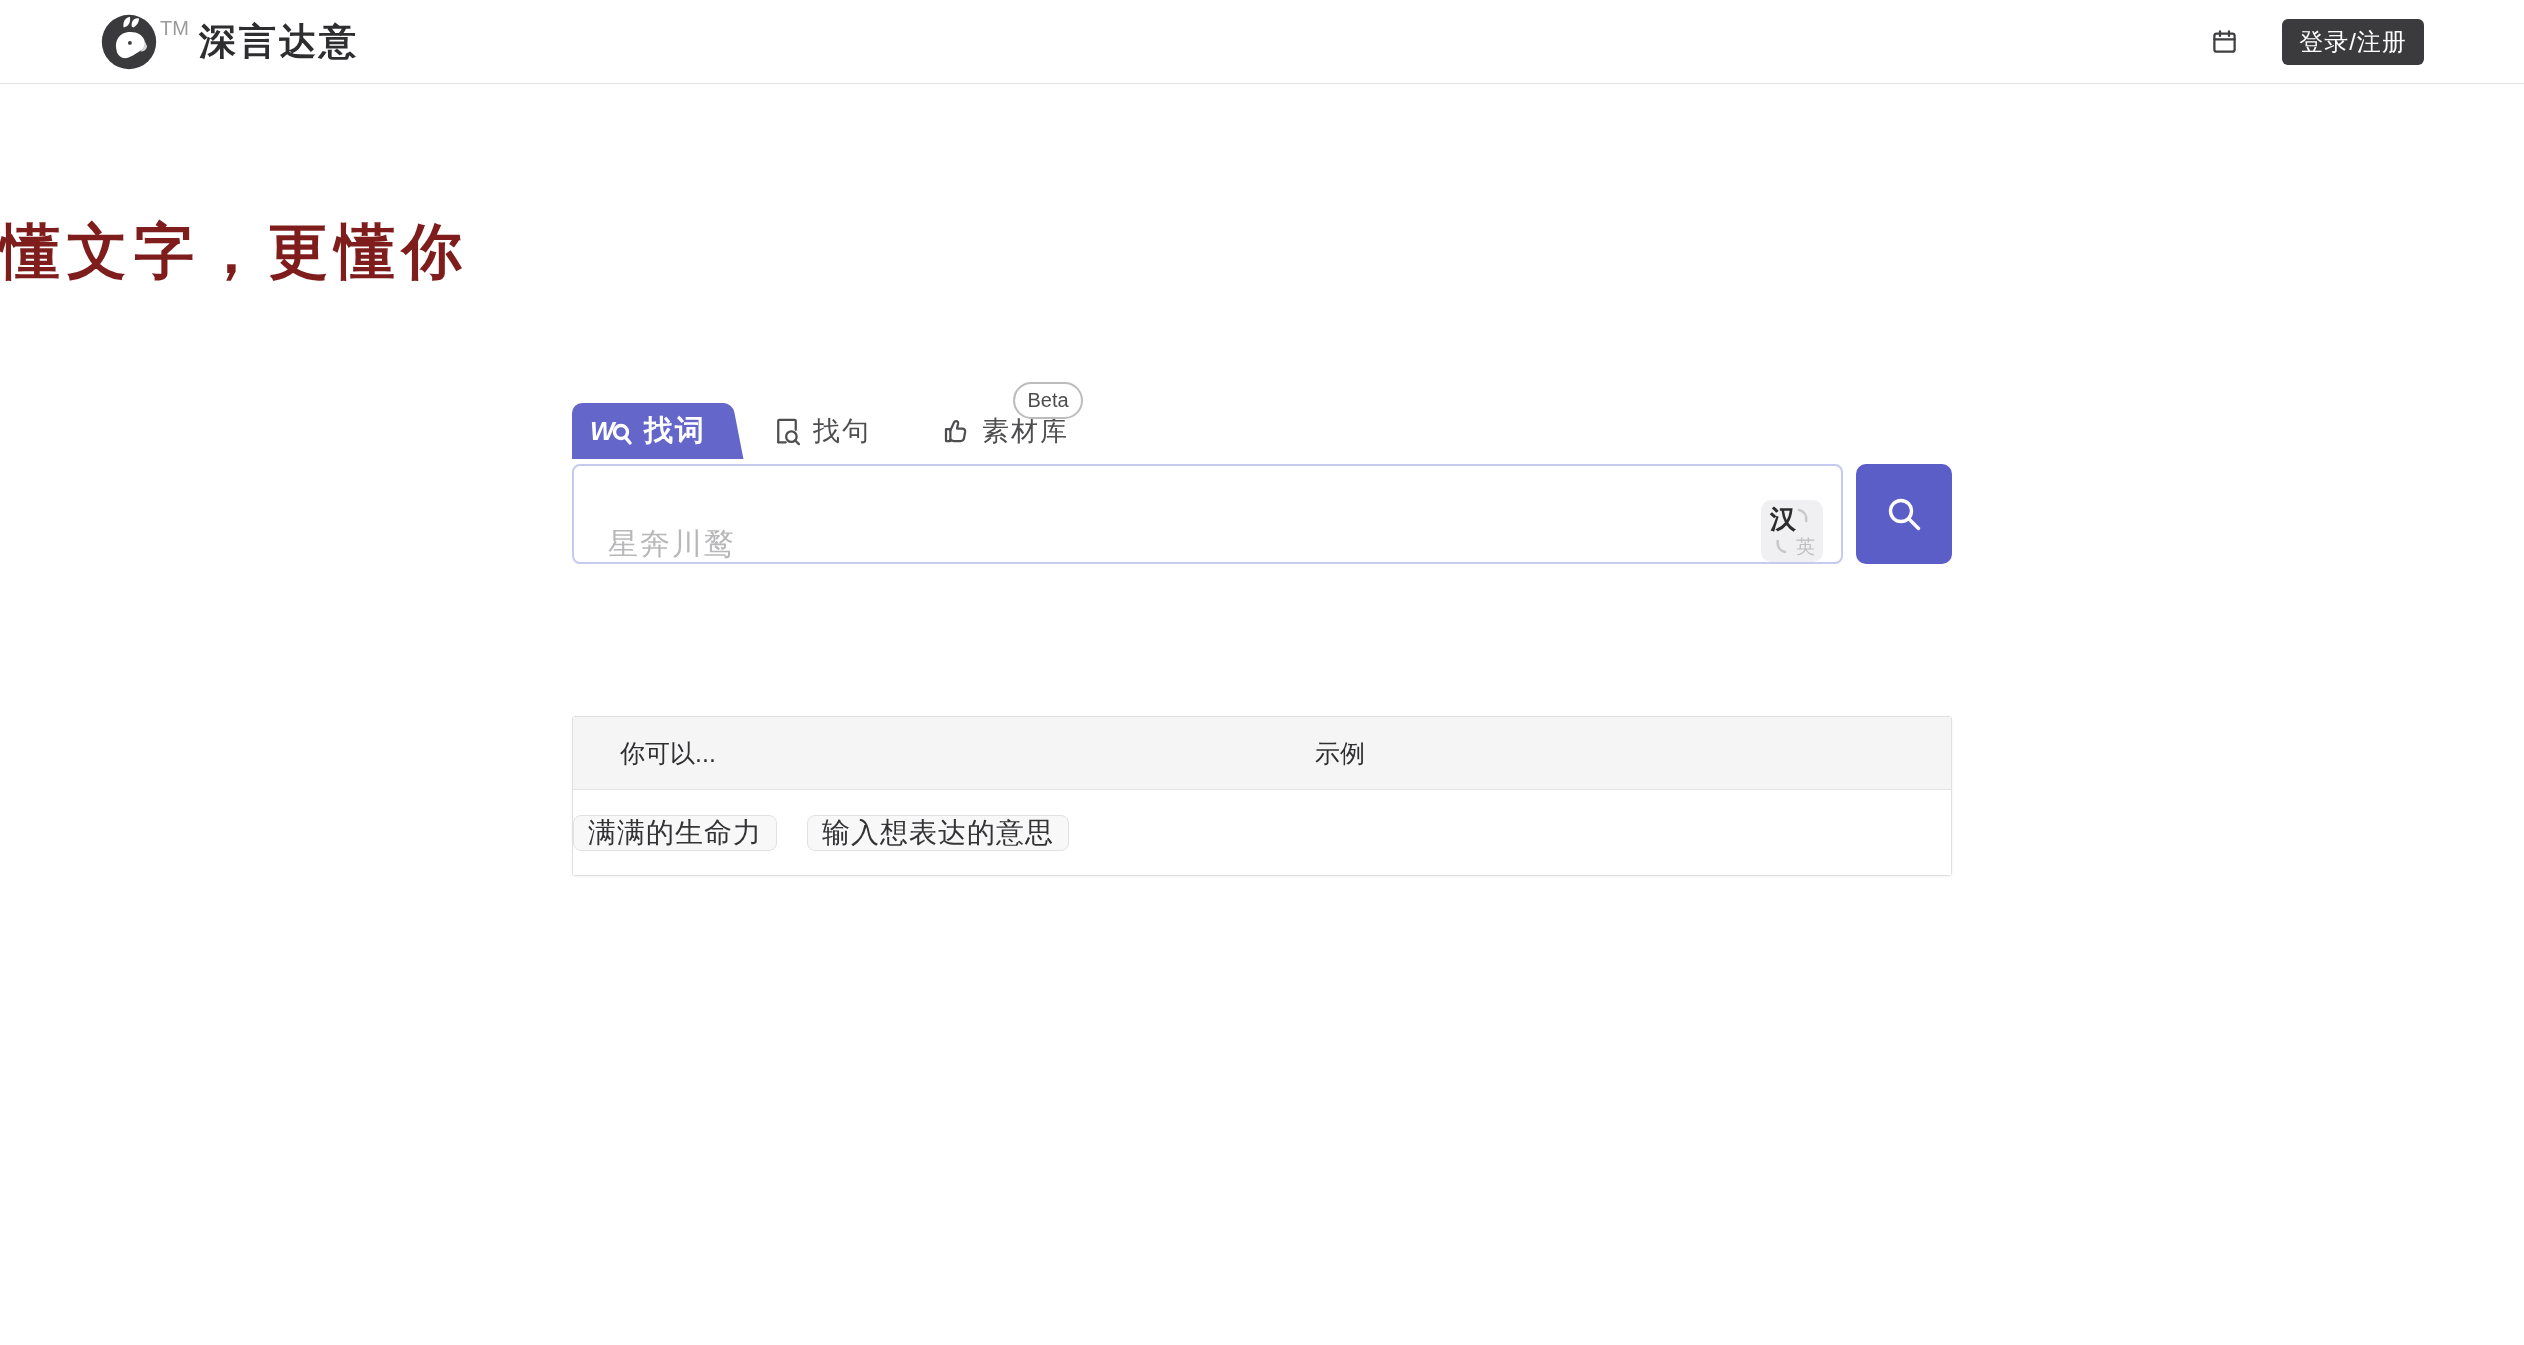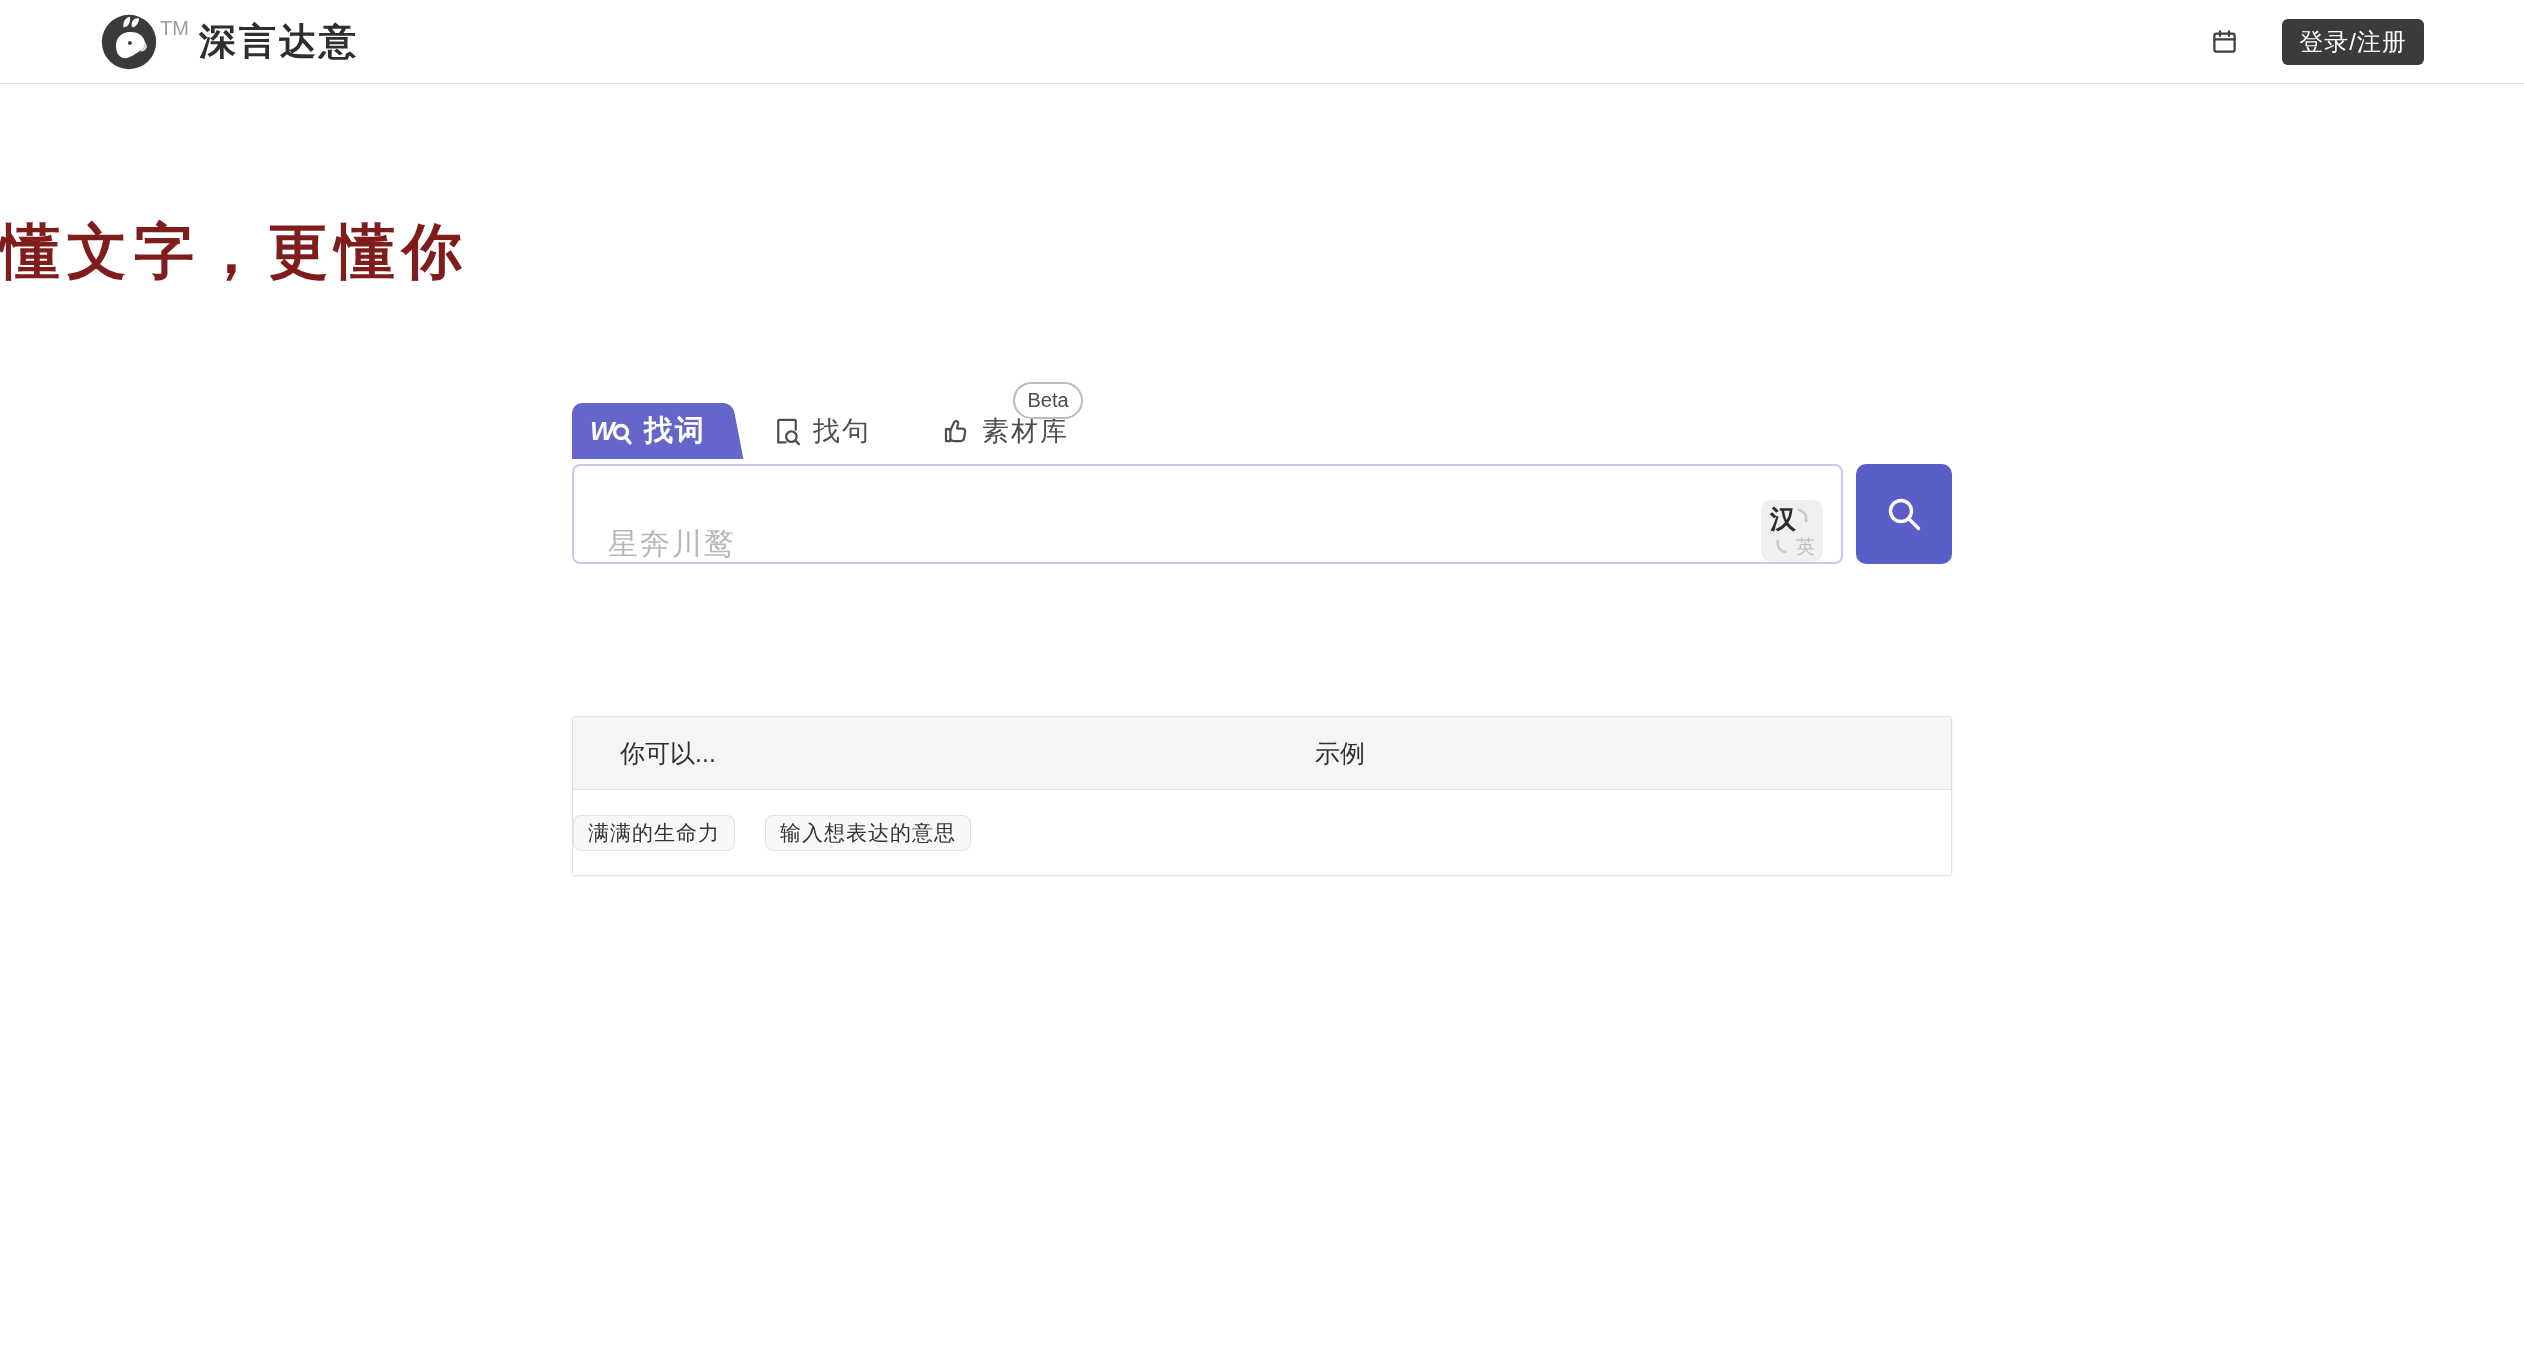--- a/index.html
+++ b/index.html
@@ -81,21 +81,21 @@
   .th2 { flex:1; }
   .trow { display:flex; align-items:center; height:85px; background:#fff; }
   .trow + .trow { border-top:1px solid #ececec; }
   .cell1 { width:742px; padding-left:47px; display:flex; align-items:center; }
   .row-label { width:120px; flex:none; font-size:24px; color:#39393b; }
   .row-desc { font-size:23px; color:#9b9b9d; white-space:nowrap; }
   .cell2 { flex:1; display:flex; align-items:center; gap:30px; }
   .chip {
     height:36px; padding:0 14px; display:flex; align-items:center;
     background:#f8f8f9; border:1px solid #e1e1e3; border-radius:8px;
-    font-size:21px; color:#333336; cursor:pointer; letter-spacing:1px;
+    font-size:28px; color:#333336; cursor:pointer; letter-spacing:1px;
   }
 </style>
 </head>
 <body>
 
 <header class="navbar">
   <div class="brand-group">
     <svg class="logo-svg" viewBox="0 0 64 64">
       <circle cx="32" cy="32" r="30" fill="#3a3a3d"></circle>
       <path d="M26 16 C25 9 28 5 33 4 C34 9 32 13 29 15 Z" fill="#ffffff"></path>

